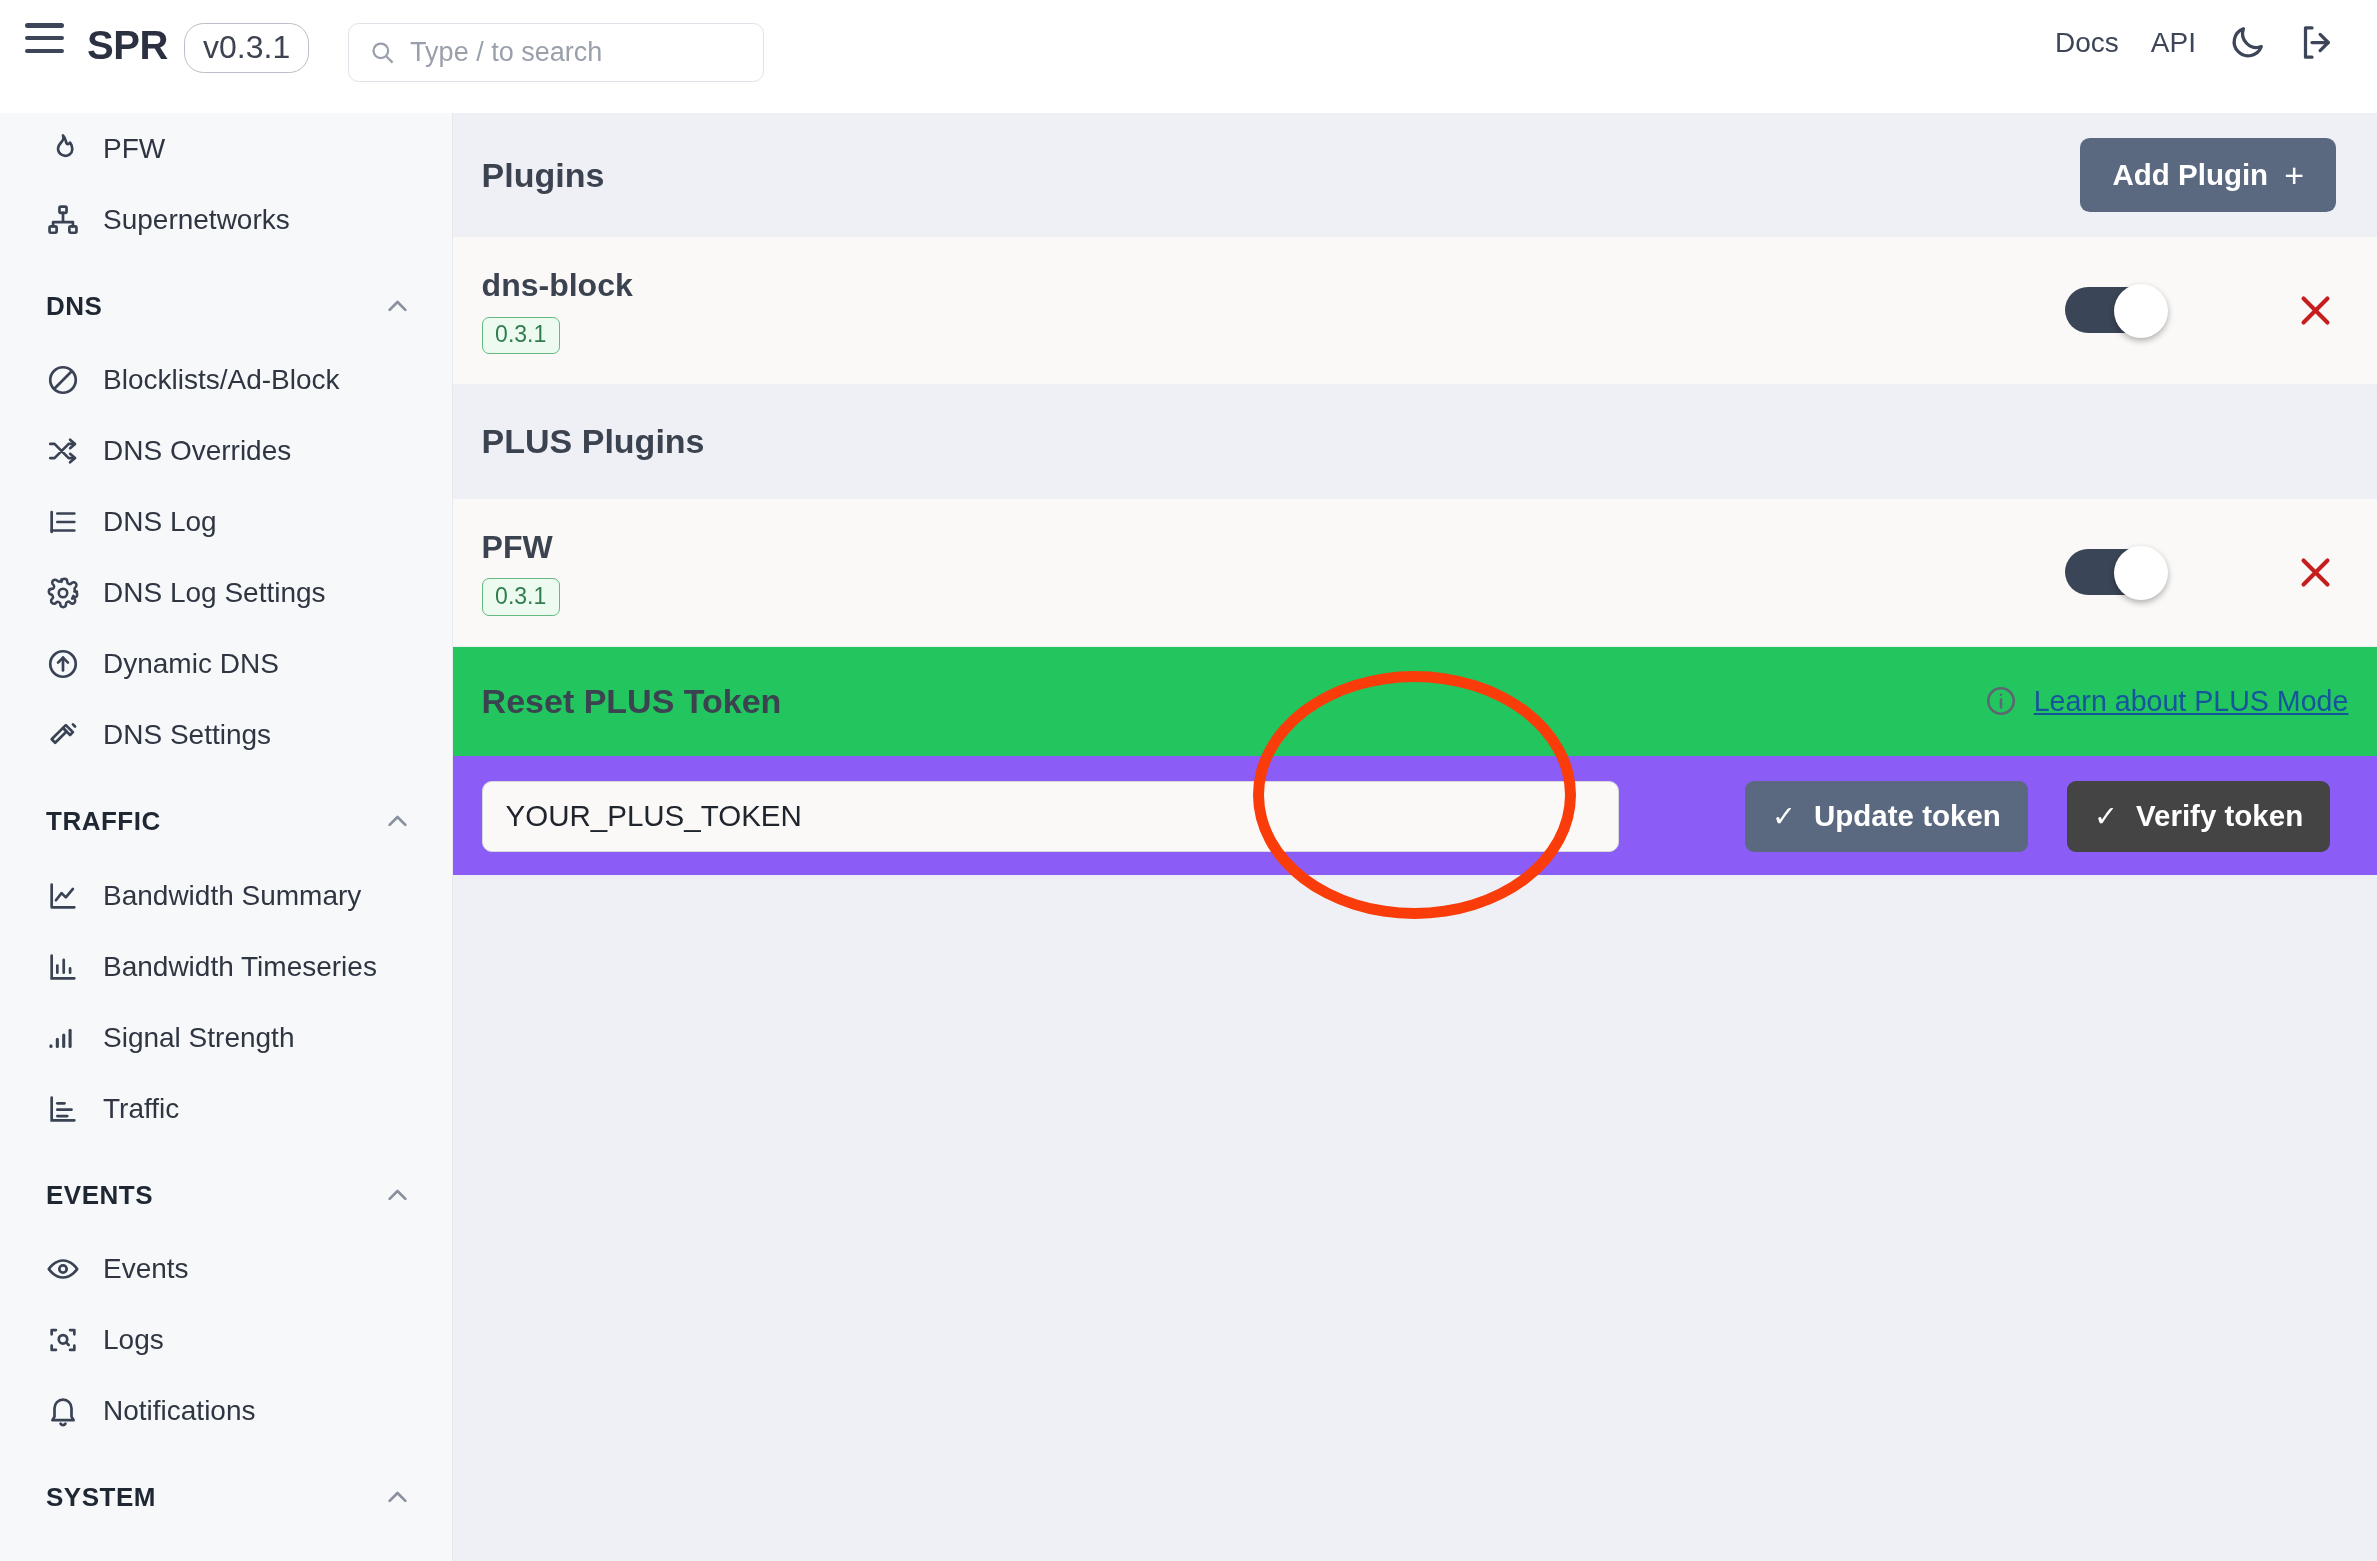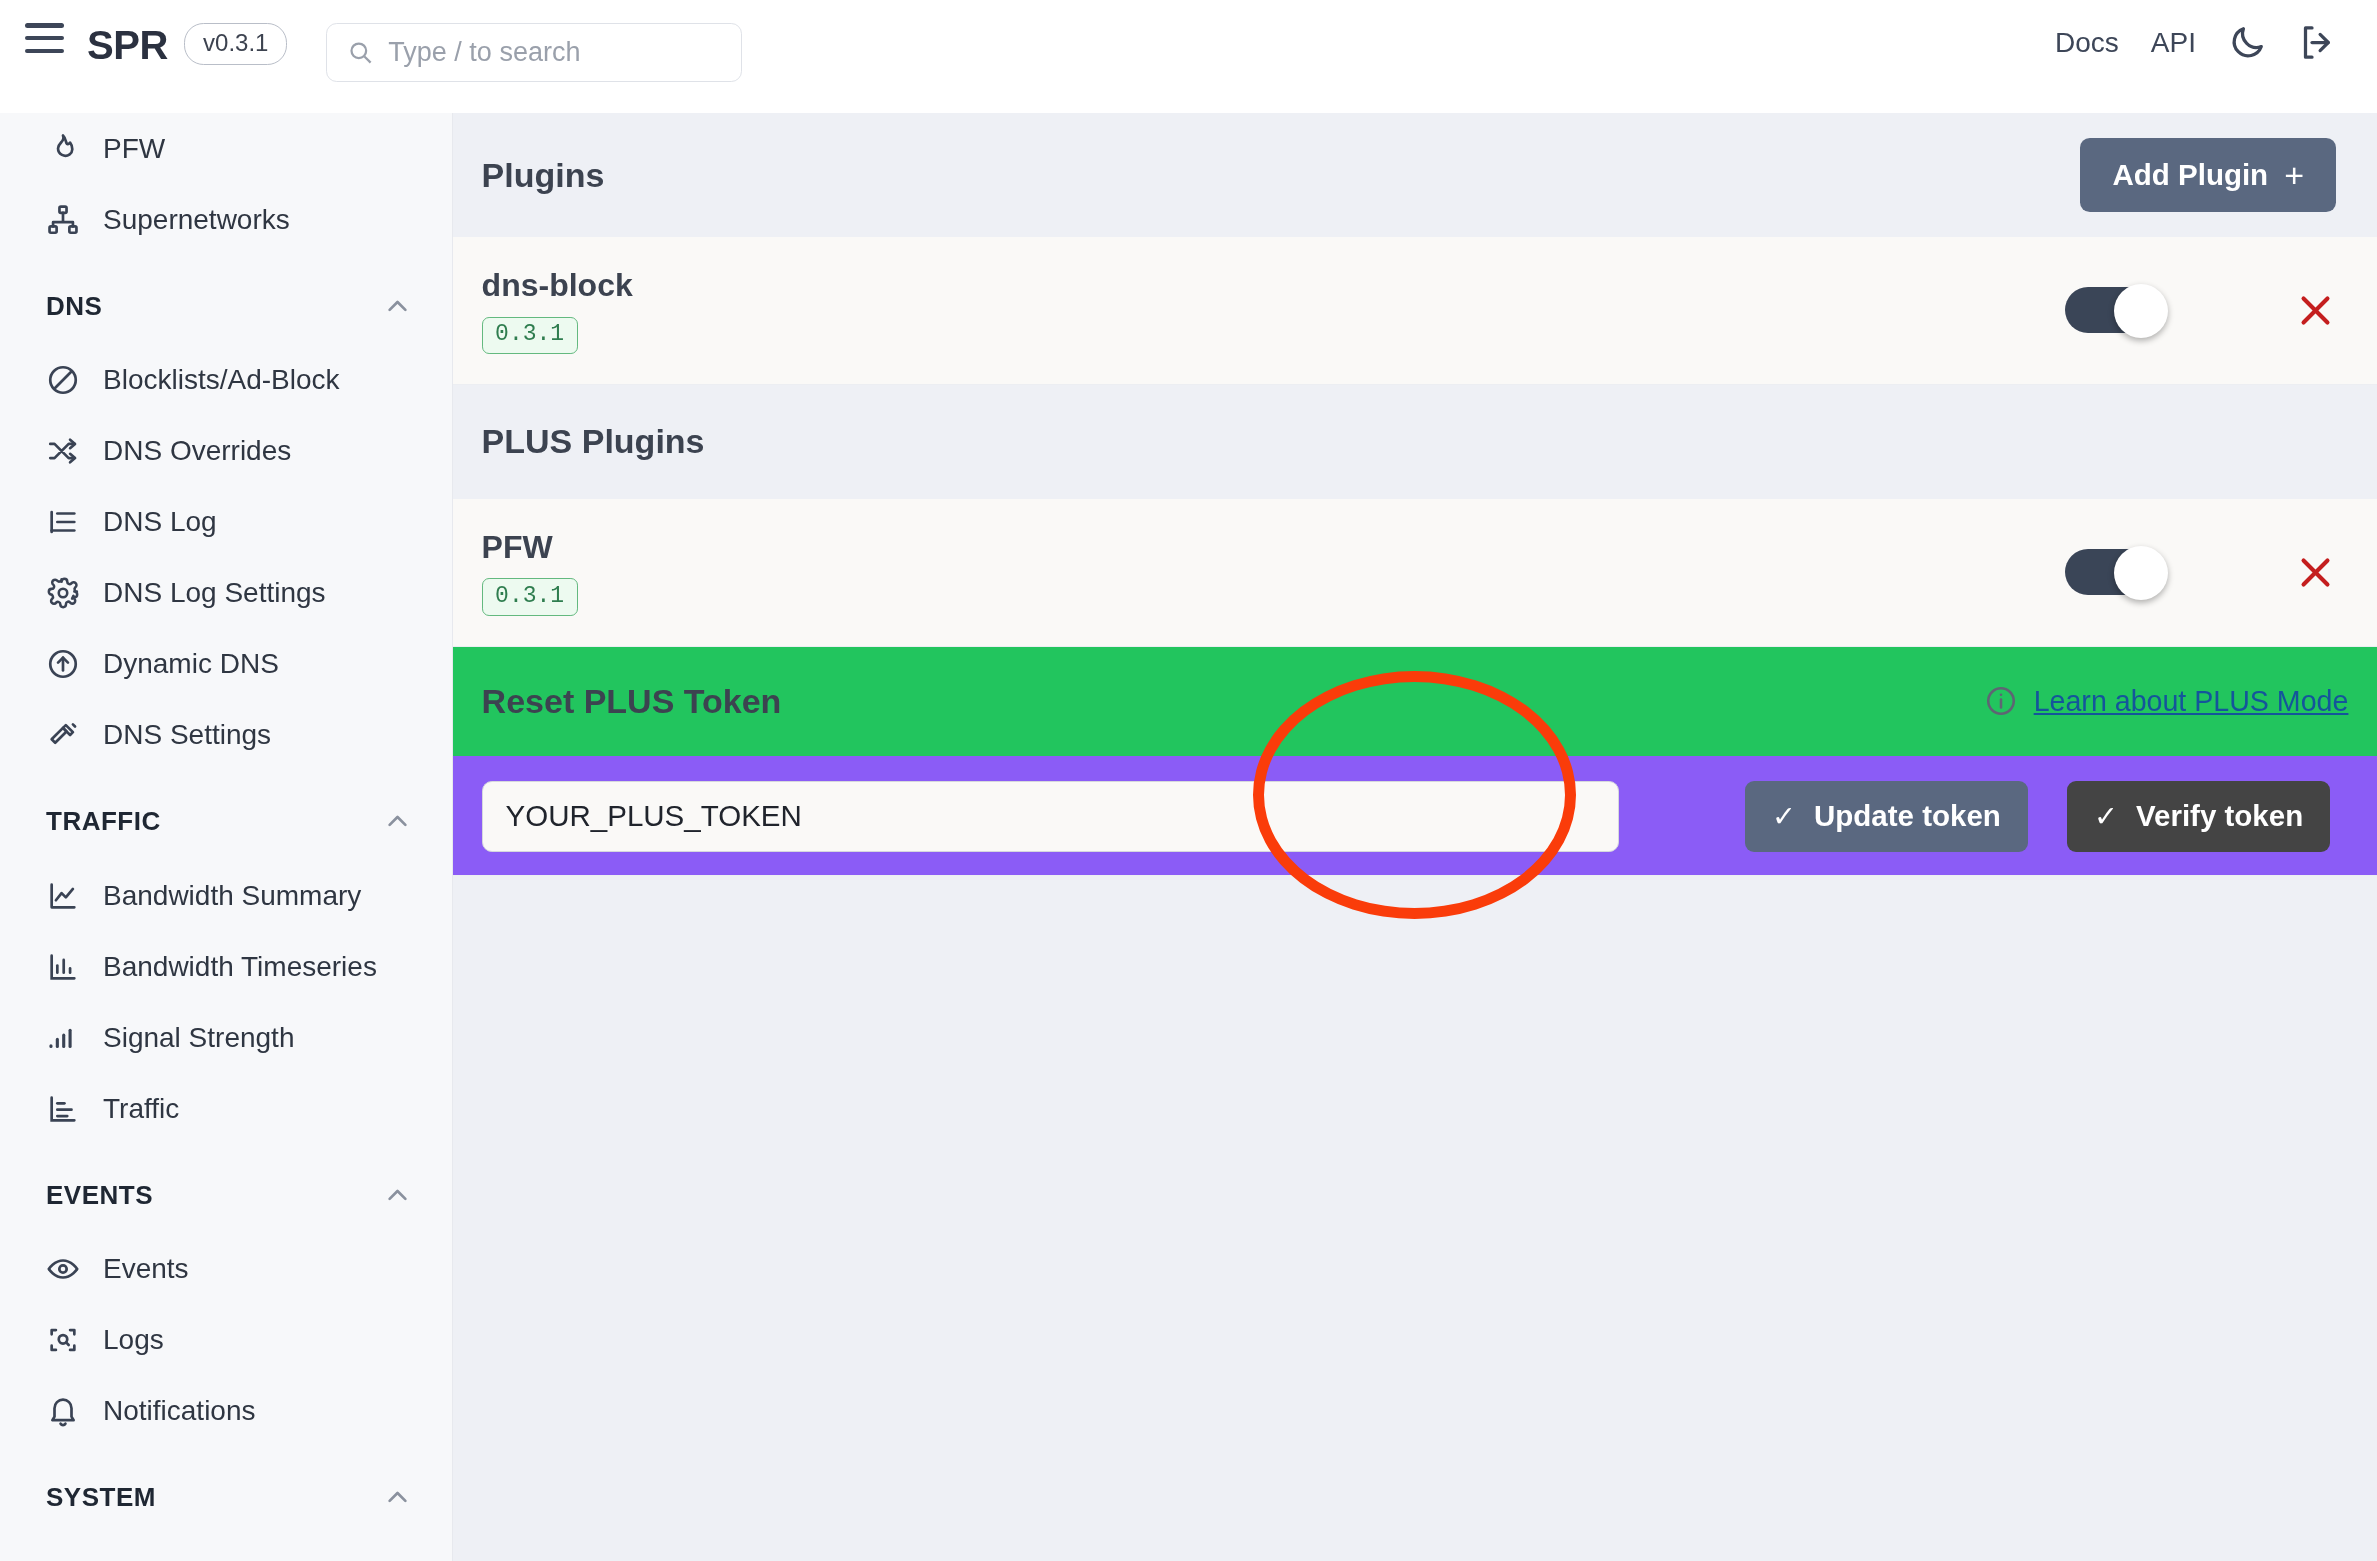--- a/index.html
+++ b/index.html
@@ -26,21 +26,21 @@
     cursor: pointer;
   }
   .hamburger span { display: block; height: 4.5px; border-radius: 2.7px; background: #3d4658; }
   .brand {
     margin-left: 23px; font-size: 40px; font-weight: bold;
     color: #2b3140; letter-spacing: -0.4px;
   }
   .version-badge {
     margin-left: 16px;
     border: 1.8px solid #b9bec8; border-radius: 19.6px;
-    padding: 7.1px 18px 9px; font-size: 24px; color: #3d4350;
+    padding: 7.1px 18px 9px; font-size: 32px; color: #3d4350;
     line-height: 1;
   }
   .search-wrap {
     margin-left: 39px; position: relative;
     width: 416px; height: 59px;
   }
   .search-box {
     width: 100%; height: 100%;
     border: 1.8px solid #dfe2e8; border-radius: 10.7px;
     background: #ffffff;
@@ -112,21 +112,21 @@
     display: flex; align-items: center;
     padding: 30px 41px 30px 28.6px;
     min-height: 143px;
   }
   .plugin-info { display: flex; flex-direction: column; gap: 12.5px; }
   .plugin-name { font-size: 32px; font-weight: bold; color: #3c4350; }
   .ver-chip {
     align-self: flex-start;
     background: #edfaf0; border: 1.8px solid #63b97f;
     border-radius: 7.1px; color: #2f7d4f;
-    font-size: 23px; padding: 5.4px 12.5px 7.1px; line-height: 1; font-family: Liberation Mono, monospace;
+    font-size: 23px; padding: 5.4px 12.5px 7.1px; line-height: 1;
   }
   .row-spacer { flex: 1; }
   .toggle {
     width: 98px; height: 46px; border-radius: 23px;
     background: #3a4557; position: relative; cursor: pointer; flex: none;
   }
   .toggle .knob {
     position: absolute; top: -3.6px; right: -5.4px;
     width: 54px; height: 54px; border-radius: 50%;
     background: #ffffff; box-shadow: 0 2.7px 6.2px rgba(0,0,0,0.30);

